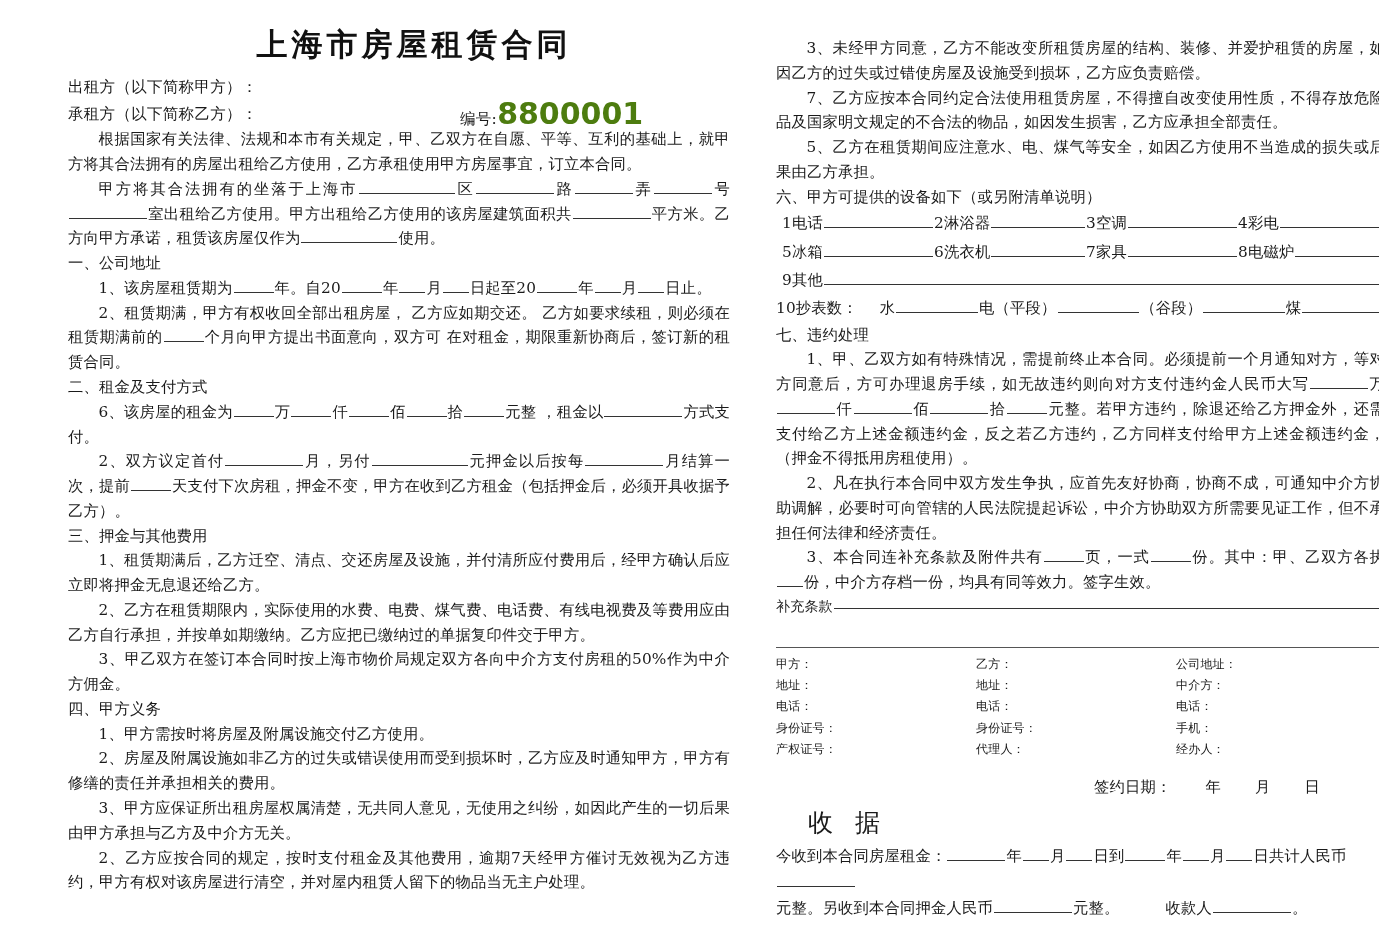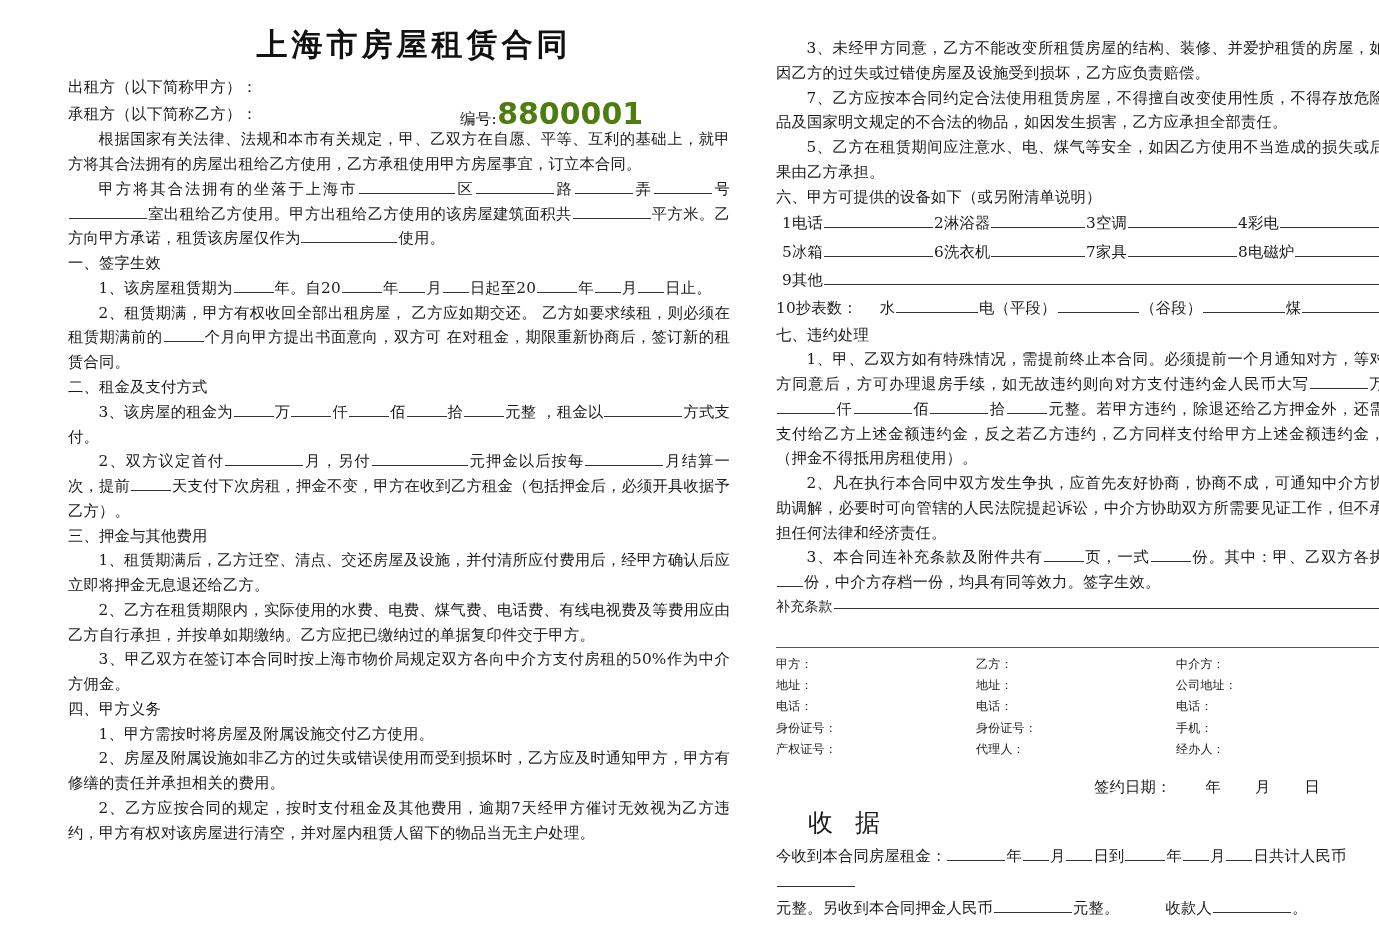--- a/index.html
+++ b/index.html
@@ -220,40 +220,41 @@
       <span class="contract-no-wrap">
         <span class="contract-no-label">编号:</span>
         <span class="contract-no-value" id="contract-no" style="color: #4d7c0f;">8800001</span>
       </span>
     </div>
 
     <p class="para indent">根据国家有关法律、法规和本市有关规定，甲、乙双方在自愿、平等、互利的基础上，就甲方将其合法拥有的房屋出租给乙方使用，乙方承租使用甲方房屋事宜，订立本合同。</p>
 
     <p class="para indent"><span>甲方将其合法拥有的坐落于上海市</span><span class="bl b-xl"></span><span>区</span><span class="bl b-l"></span><span>路</span><span class="bl b-m"></span><span>弄</span><span class="bl b-m"></span><span>号</span><span class="bl b-l"></span><span>室出租给乙方使用。甲方出租给乙方使用的该房屋建筑面积共</span><span class="bl b-l"></span><span>平方米。乙方向甲方承诺，租赁该房屋仅作为</span><span class="bl b-xl"></span><span>使用。</span></p>
 
-    <div class="sec-head">一、签字生效</div>
+    <div class="sec-head">一、公司地址</div>
 
     <p class="item"><span>1、该房屋租赁期为</span><span class="bl b-s"></span><span>年。自20</span><span class="bl b-s"></span><span>年</span><span class="bl b-xs"></span><span>月</span><span class="bl b-xs"></span><span>日起至20</span><span class="bl b-s"></span><span>年</span><span class="bl b-xs"></span><span>月</span><span class="bl b-xs"></span><span>日止。</span></p>
 
     <p class="item"><span>2、租赁期满，甲方有权收回全部出租房屋， 乙方应如期交还。 乙方如要求续租，则必须在租赁期满前的</span><span class="bl b-s"></span><span>个月向甲方提出书面意向，双方可 在对租金，期限重新协商后，签订新的租赁合同。</span></p>
 
     <div class="sec-head">二、租金及支付方式</div>
 
-    <p class="item"><span>3、该房屋的租金为</span><span class="bl b-s"></span><span>万</span><span class="bl b-s"></span><span>仟</span><span class="bl b-s"></span><span>佰</span><span class="bl b-s"></span><span>拾</span><span class="bl b-s"></span><span>元整 ，租金以</span><span class="bl b-l"></span><span>方式支付。</span></p>
+    <p class="item"><span>6、该房屋的租金为</span><span class="bl b-s"></span><span>万</span><span class="bl b-s"></span><span>仟</span><span class="bl b-s"></span><span>佰</span><span class="bl b-s"></span><span>拾</span><span class="bl b-s"></span><span>元整 ，租金以</span><span class="bl b-l"></span><span>方式支付。</span></p>
 
     <p class="item"><span>2、双方议定首付</span><span class="bl b-l"></span><span>月，另付</span><span class="bl b-xl"></span><span>元押金以后按每</span><span class="bl b-l"></span><span>月结算一次，提前</span><span class="bl b-s"></span><span>天支付下次房租，押金不变，甲方在收到乙方租金（包括押金后，必须开具收据予乙方）。</span></p>
 
     <div class="sec-head">三、押金与其他费用</div>
     <p class="item">1、租赁期满后，乙方迁空、清点、交还房屋及设施，并付清所应付费用后，经甲方确认后应立即将押金无息退还给乙方。</p>
     <p class="item">2、乙方在租赁期限内，实际使用的水费、电费、煤气费、电话费、有线电视费及等费用应由乙方自行承担，并按单如期缴纳。乙方应把已缴纳过的单据复印件交于甲方。</p>
     <p class="item">3、甲乙双方在签订本合同时按上海市物价局规定双方各向中介方支付房租的50%作为中介方佣金。</p>
 
     <div class="sec-head">四、甲方义务</div>
     <p class="item">1、甲方需按时将房屋及附属设施交付乙方使用。</p>
     <p class="item">2、房屋及附属设施如非乙方的过失或错误使用而受到损坏时，乙方应及时通知甲方，甲方有修缮的责任并承担相关的费用。</p>
+    <p class="item">3、甲方应保证所出租房屋权属清楚，无共同人意见，无使用之纠纷，如因此产生的一切后果由甲方承担与乙方及中介方无关。</p>
 
     <p class="item">2、乙方应按合同的规定，按时支付租金及其他费用，逾期7天经甲方催讨无效视为乙方违约，甲方有权对该房屋进行清空，并对屋内租赁人留下的物品当无主户处理。</p>
   </div>
 
   <div class="col-right">
 
     <p class="item">3、未经甲方同意，乙方不能改变所租赁房屋的结构、装修、并爱护租赁的房屋，如因乙方的过失或过错使房屋及设施受到损坏，乙方应负责赔偿。</p>
     <p class="item">7、乙方应按本合同约定合法使用租赁房屋，不得擅自改变使用性质，不得存放危险品及国家明文规定的不合法的物品，如因发生损害，乙方应承担全部责任。</p>
     <p class="item">5、乙方在租赁期间应注意水、电、煤气等安全，如因乙方使用不当造成的损失或后果由乙方承担。</p>
 
@@ -349,22 +350,22 @@
         <div class="sig-row">产权证号：</div>
       </div>
       <div class="sig-col">
         <div class="sig-row">乙方：</div>
         <div class="sig-row">地址：</div>
         <div class="sig-row">电话：</div>
         <div class="sig-row">身份证号：</div>
         <div class="sig-row">代理人：</div>
       </div>
       <div class="sig-col c3">
+        <div class="sig-row">公司地址：</div>
         <div class="sig-row">中介方：</div>
-        <div class="sig-row">公司地址：</div>
         <div class="sig-row">电话：</div>
         <div class="sig-row">手机：</div>
         <div class="sig-row">经办人：</div>
       </div>
     </div>
 
     <div class="sign-date">
       <span>签约日期：</span><span class="gap"></span><span>年</span><span class="gap"></span><span>月</span><span class="gap"></span><span>日</span>
     </div>
 

